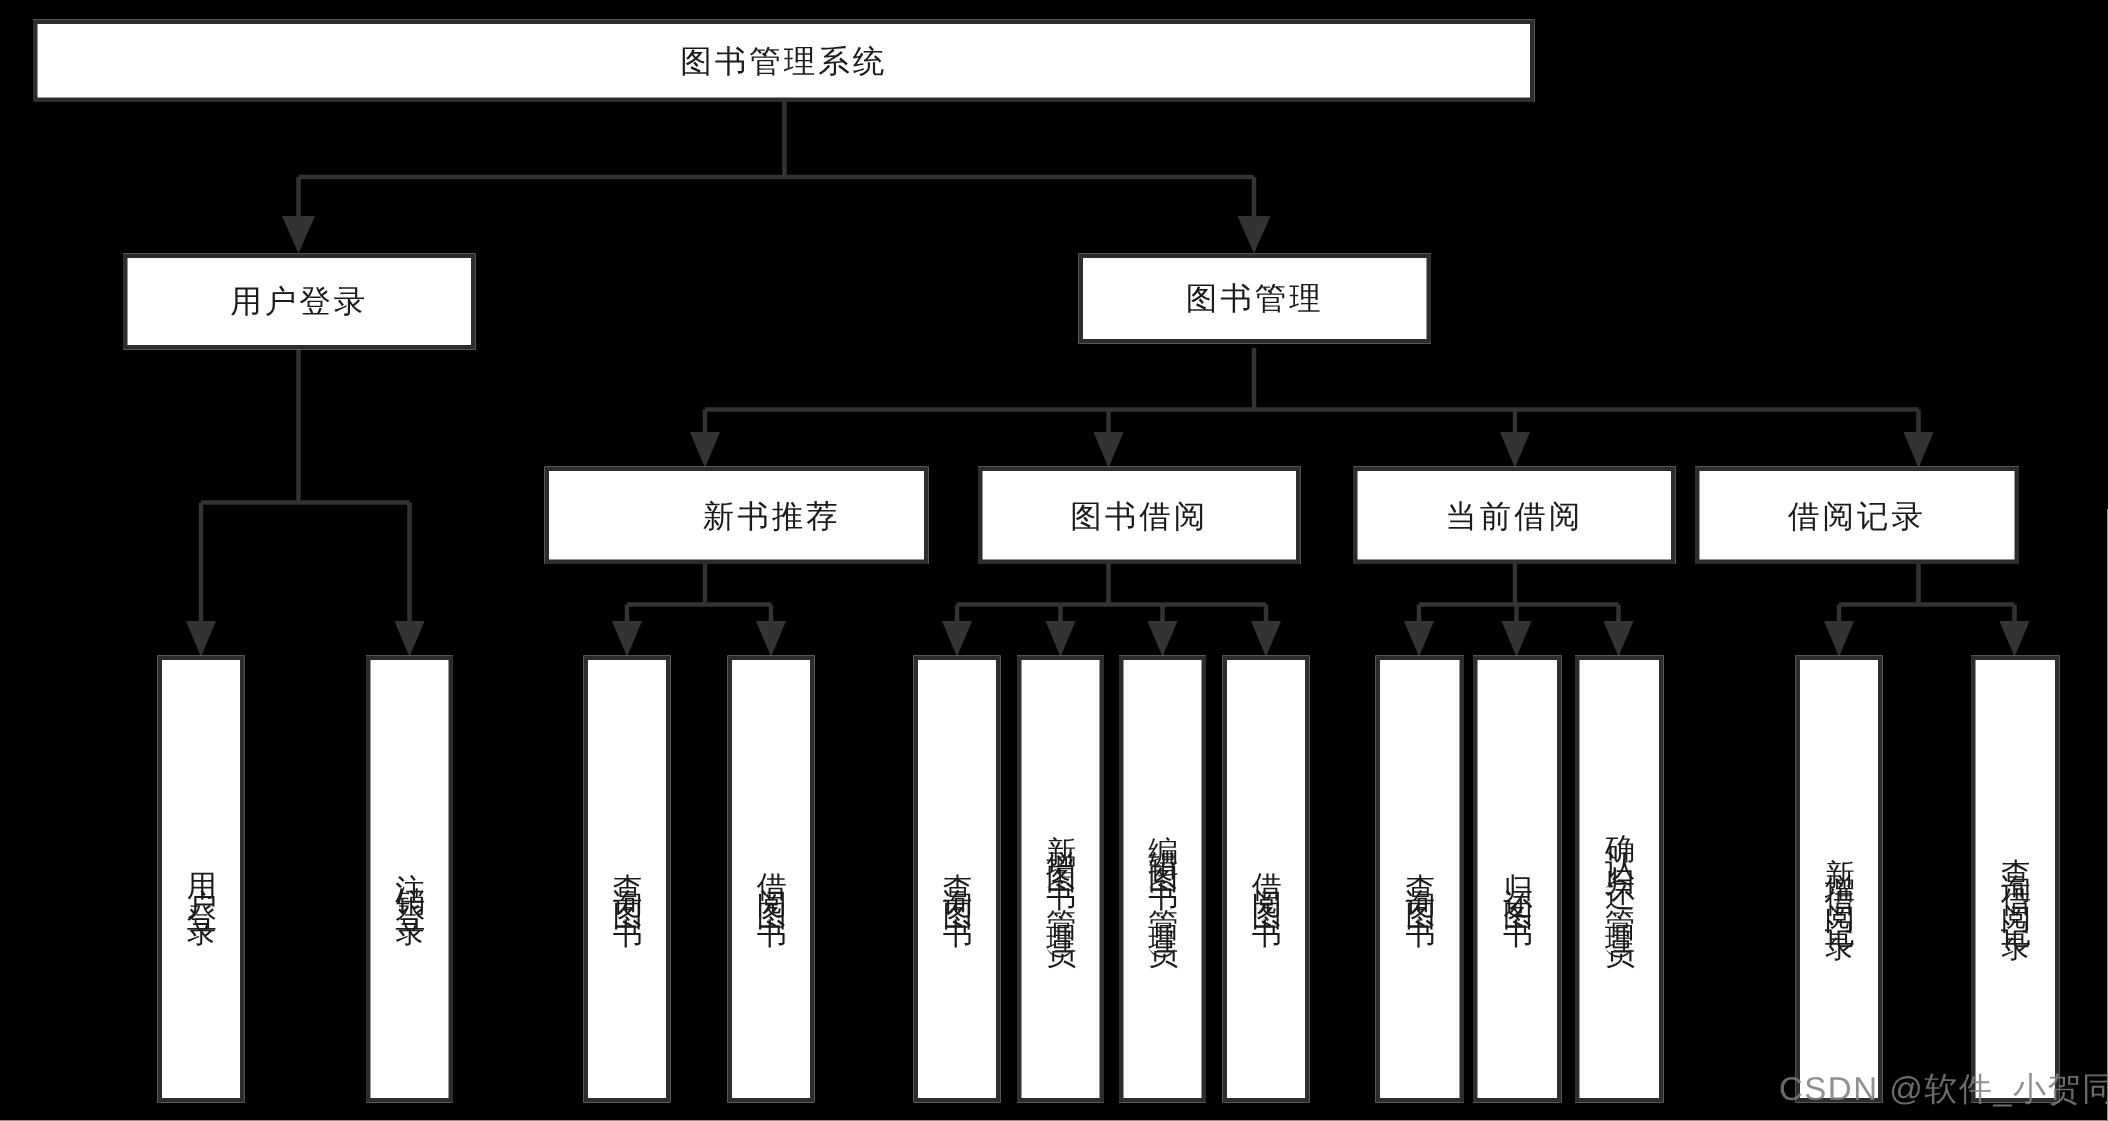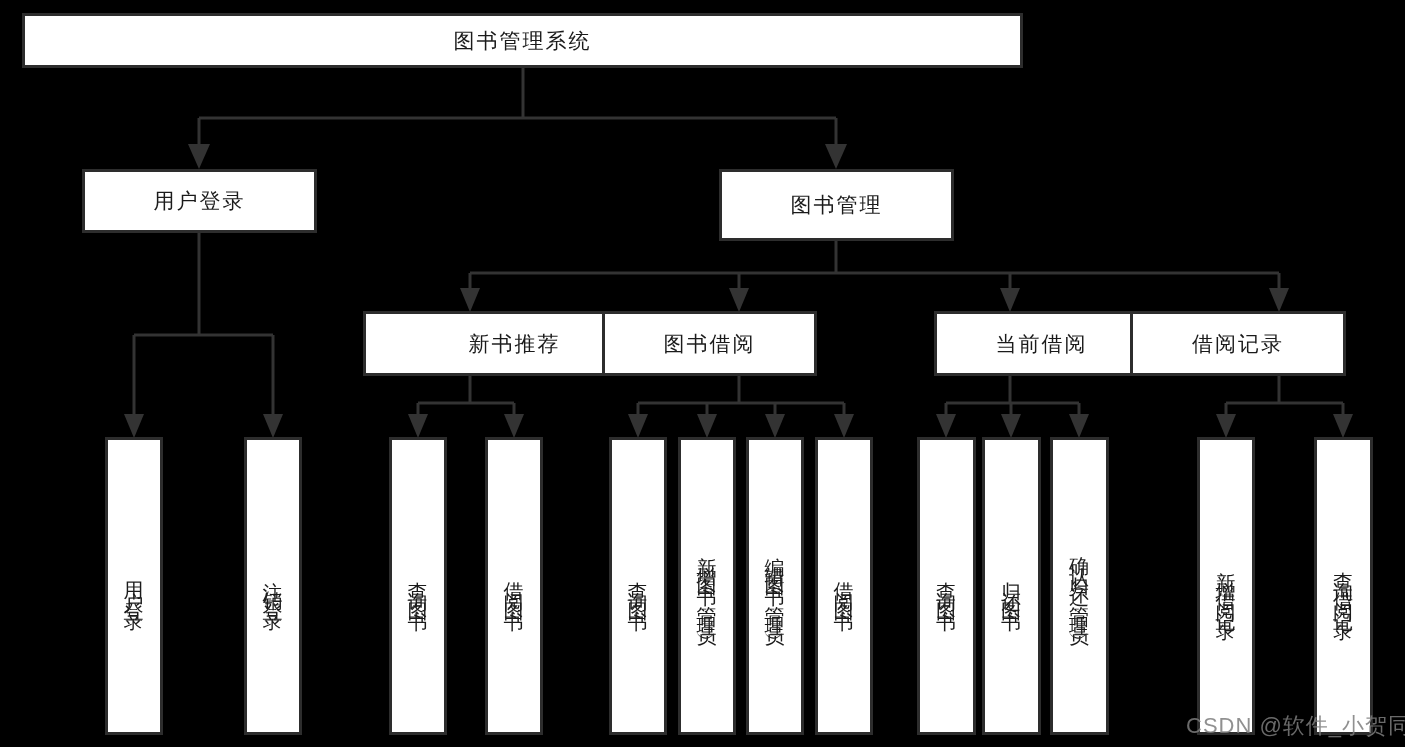--- a/index.html
+++ b/index.html
@@ -78,25 +78,25 @@
       <polygon points="1001,414 1021,414 1011,438"></polygon>
       <polygon points="1069,414 1089,414 1079,438"></polygon>
       <polygon points="1216,414 1236,414 1226,438"></polygon>
       <polygon points="1333,414 1353,414 1343,438"></polygon>
     </g>
   </svg>
 
   <div class="box hbox" style="left:22px; top:13px; width:1001px; height:55px;">图书管理系统</div>
 
   <div class="box hbox" style="left:82px; top:169px; width:235px; height:64px;">用户登录</div>
-  <div class="box hbox" style="left:719px; top:169px; width:235px; height:72px;">图书管理</div>
+  <div class="box hbox" style="left:719px; top:169px; width:235px; height:60px;">图书管理</div>
 
   <div class="box hbox" style="left:363px; top:311px; width:256px; height:65px;padding-left:47px;">新书推荐</div>
-  <div class="box hbox" style="left:602px; top:311px; width:215px; height:65px;">图书借阅</div>
-  <div class="box hbox" style="left:902px; top:311px; width:215px; height:65px;margin-left:32px;">当前借阅</div>
+  <div class="box hbox" style="left:652px; top:311px; width:215px; height:65px;">图书借阅</div>
+  <div class="box hbox" style="left:902px; top:311px; width:215px; height:65px;">当前借阅</div>
   <div class="box hbox" style="left:1130px; top:311px; width:216px; height:65px;">借阅记录</div>
 
   <div class="box vbox" style="left:105px; top:437px; width:58px; height:298px;">
     <span>用户登录</span>
   </div>
   <div class="box vbox" style="left:244px; top:437px; width:58px; height:298px;">
     <span>注销登录</span>
   </div>
 
   <div class="box vbox" style="left:389px; top:437px; width:58px; height:298px;">

